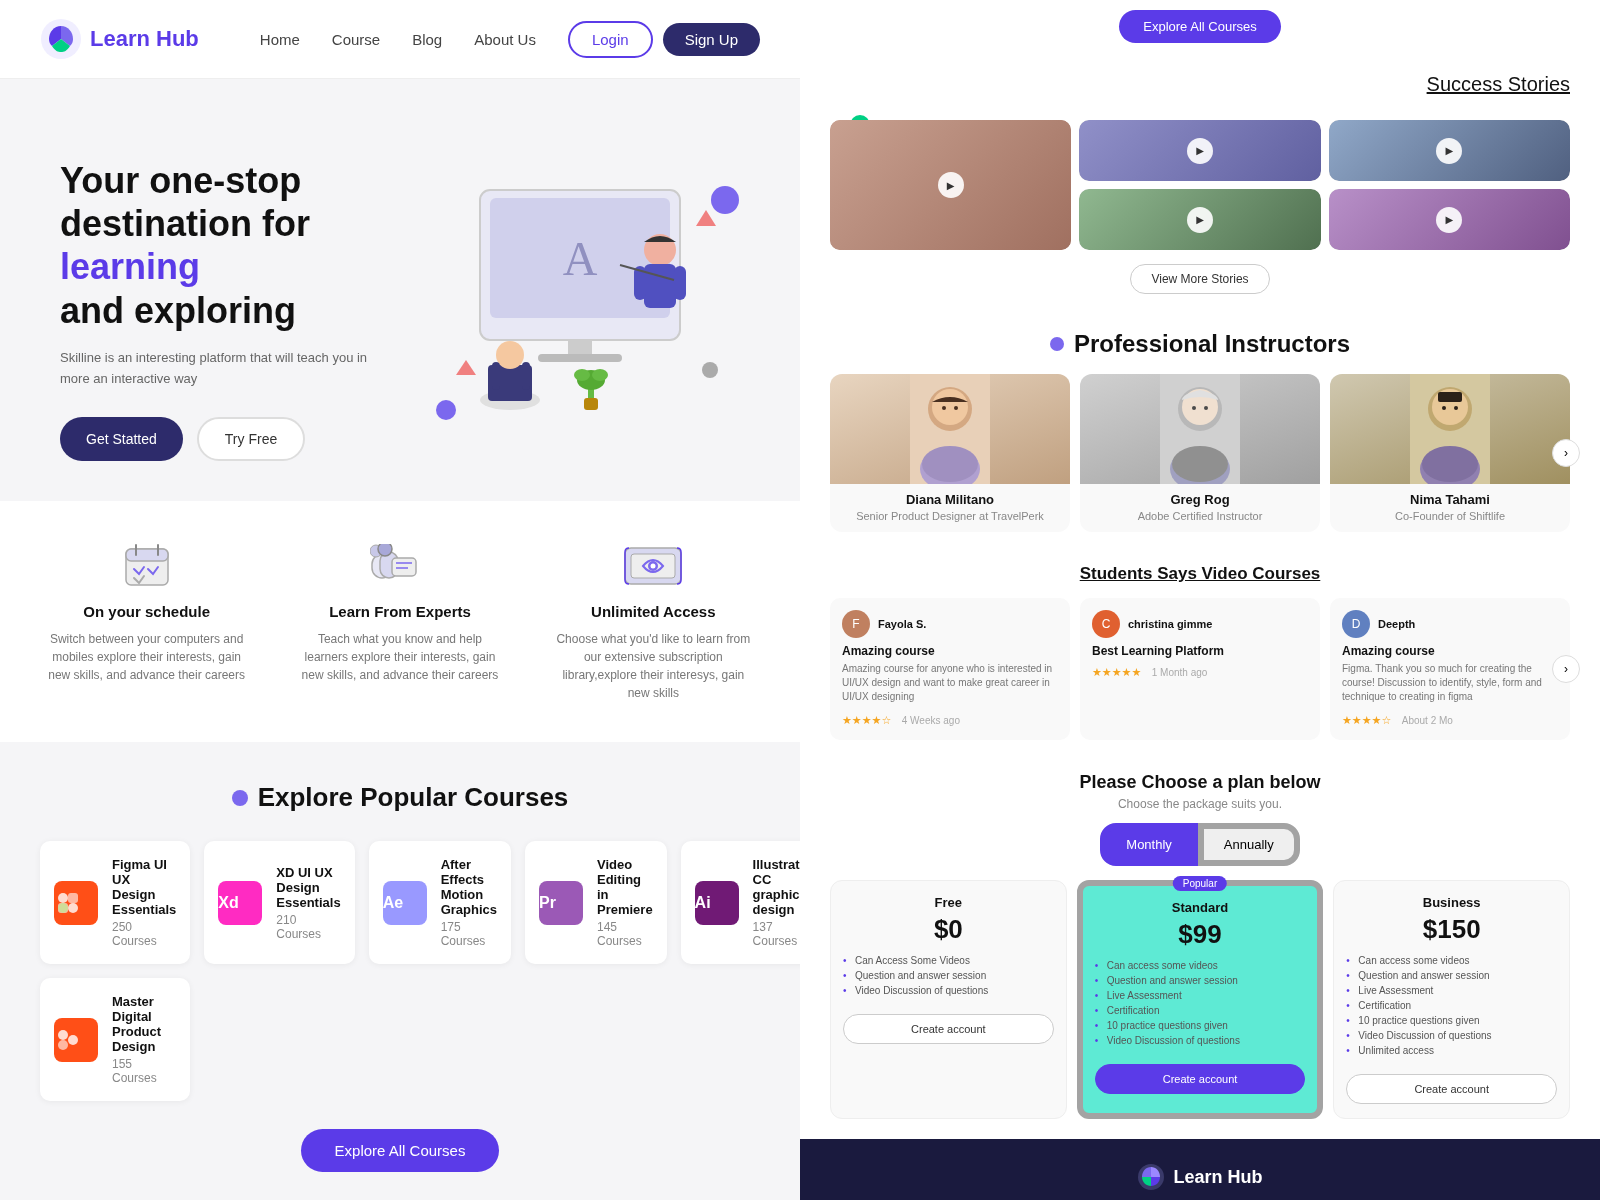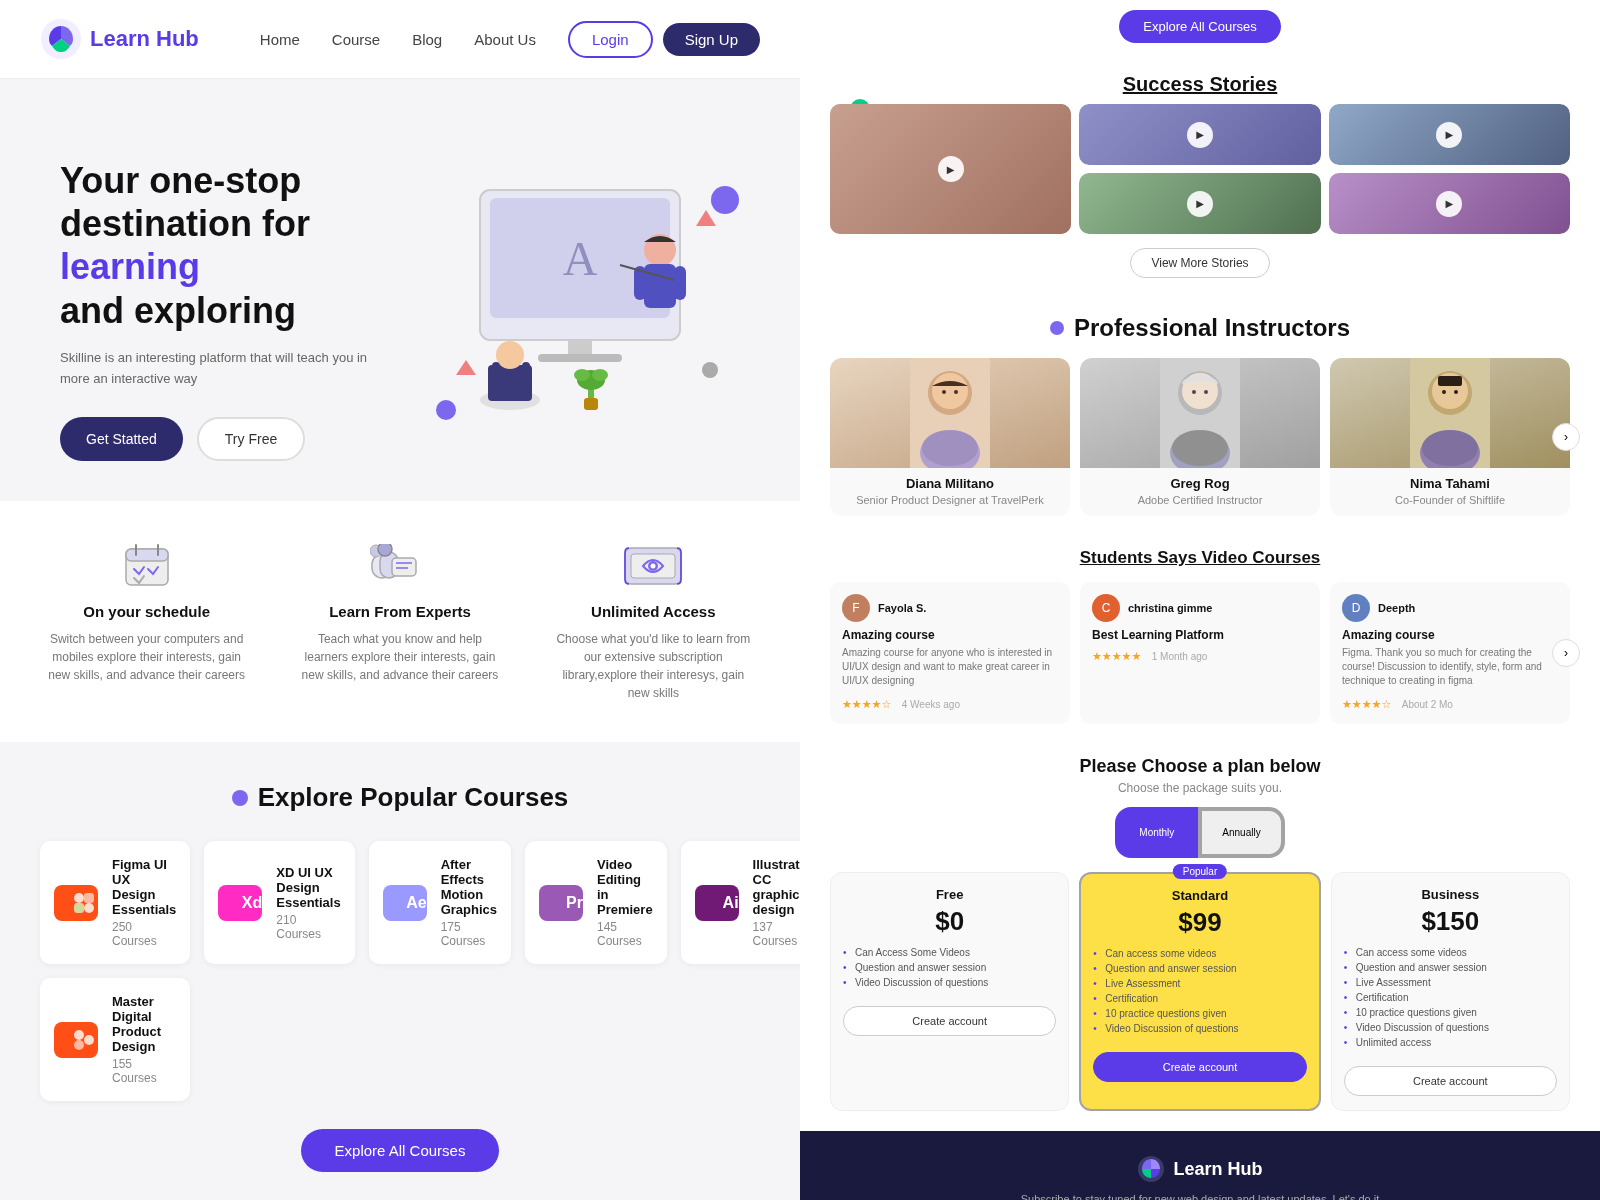--- a/index.html
+++ b/index.html
@@ -40,42 +40,42 @@
     .feature-title { font-size: 15px; font-weight: 700; color: #111; margin-bottom: 10px; }
     .feature-desc { font-size: 12px; color: #777; line-height: 1.5; }
 
     
     .courses-section { padding: 40px 40px 20px; background: #f5f5f7; }
     .section-header { text-align: center; margin-bottom: 28px; display: flex; align-items: center; justify-content: center; gap: 10px; }
     .section-dot { width: 16px; height: 16px; background: #7b68ee; border-radius: 50%; }
     .section-title { font-size: 26px; font-weight: 700; color: #111; }
     .courses-grid { display: grid; grid-template-columns: 1fr 1fr 1fr 1fr 1fr; gap: 14px; margin-bottom: 28px; }
     .course-card { background: #fff; border-radius: 10px; padding: 16px 14px; display: flex; align-items: center; gap: 14px; box-shadow: 0 1px 6px rgba(0,0,0,0.06); cursor: pointer; }
-    .course-icon { width: 44px; height: 36px; border-radius: 8px; display: flex; align-items: center; justify-content: flex-end; font-size: 22px; flex-shrink: 0; }
+    .course-icon { width: 44px; height: 44px; border-radius: 8px; display: flex; align-items: center; justify-content: flex-start; font-size: 22px; flex-shrink: 0; }
     .course-icon.figma { background: #ff4f17; }
     .course-icon.xd { background: #ff2bc2; }
     .course-icon.ae { background: #9999ff; }
     .course-icon.pr { background: #9b59b6; }
     .course-icon.ai { background: #701a75; }
     .course-icon.fp { background: #ff4f17; }
     .course-name { font-size: 13px; font-weight: 700; color: #111; margin-bottom: 3px; }
     .course-count { font-size: 12px; color: #888; }
     .explore-btn-wrap { text-align: center; padding-bottom: 30px; }
     .explore-btn { background: #5b3be8; color: #fff; padding: 13px 34px; border-radius: 25px; font-size: 15px; border: none; cursor: pointer; }
 
     
     .right-panel { width: 800px; background: #fff; flex-shrink: 0; padding: 0; overflow: hidden; }
 
     
     .right-top { padding: 10px 20px; text-align: center; }
     .explore-all-btn { background: #5b3be8; color: #fff; padding: 9px 24px; border-radius: 20px; font-size: 13px; border: none; cursor: pointer; }
 
     
     .success-section { padding: 20px 30px; }
-    .success-title { text-align: center; font-size: 20px; font-weight: 700; color: #111; margin-bottom: 8px; text-decoration: underline; }
+    .success-title { text-align: right; font-size: 20px; font-weight: 400; color: #111; margin-bottom: 24px; text-decoration: underline; }
     .stories-grid { display: grid; grid-template-columns: repeat(3, 1fr); gap: 8px; margin-bottom: 14px; }
     .story-thumb { border-radius: 10px; overflow: hidden; position: relative; background: #ccc; cursor: pointer; }
     .story-thumb.large { height: 130px; }
     .story-thumb.small { height: 60px; }
     .story-play { position: absolute; top: 50%; left: 50%; transform: translate(-50%, -50%); width: 26px; height: 26px; background: rgba(255,255,255,0.9); border-radius: 50%; display: flex; align-items: center; justify-content: center; font-size: 10px; color: #333; }
     .story-img { width: 100%; height: 100%; object-fit: cover; background: linear-gradient(135deg, #b0b8c8, #8090a8); }
     .story-img-1 { background: linear-gradient(135deg, #c8a090, #a07060); }
     .shape-green-circle { width: 20px; height: 20px; background: #00d084; border-radius: 50%; position: absolute; top: -5px; left: 20px; }
     .view-more-wrap { text-align: center; }
     .view-more-btn { border: 1px solid #ccc; background: #fff; color: #333; padding: 7px 20px; border-radius: 16px; font-size: 12px; cursor: pointer; }
@@ -107,26 +107,26 @@
     .review-text { font-size: 10px; color: #777; line-height: 1.4; margin-bottom: 6px; }
     .stars { color: #f5a623; font-size: 11px; }
     .review-time { font-size: 10px; color: #aaa; margin-left: 6px; }
     .review-next { position: absolute; right: -10px; top: 50%; transform: translateY(-50%); width: 28px; height: 28px; background: #fff; border-radius: 50%; border: 1px solid #ddd; display: flex; align-items: center; justify-content: center; font-size: 12px; cursor: pointer; }
 
     
     .pricing-section { padding: 16px 30px 20px; }
     .pricing-title { text-align: center; font-size: 18px; font-weight: 700; color: #111; margin-bottom: 4px; }
     .pricing-sub { text-align: center; font-size: 12px; color: #888; margin-bottom: 12px; }
     .pricing-tabs { display: flex; justify-content: center; gap: 0; margin-bottom: 14px; }
-    .ptab { padding: 16px 20px; font-size: 10px; cursor: pointer; border: 4px solid #a3a3a3; }
+    .ptab { padding: 8px 20px; font-size: 13px; cursor: pointer; border: 6px solid #a3a3a3; }
     .ptab.active { background: #5b3be8; color: #fff; border-color: #5b3be8; border-radius: 16px 0 0 16px; }
     .ptab:last-child { border-radius: 0 16px 16px 0; }
     .pricing-grid { display: flex; gap: 10px; }
     .pricing-card { flex: 1; background: #f9f9f9; border-radius: 12px; padding: 14px 12px; text-align: center; border: 1px solid #eee; }
-    .pricing-card.popular { background: #fde047; border: 2px solid #a3a3a3; position: relative; }
+    .pricing-card.popular { background: #5eead4; border: 6px solid #a3a3a3; position: relative; }
     .popular-badge { position: absolute; top: -10px; left: 50%; transform: translateX(-50%); background: #5b3be8; color: #fff; font-size: 10px; padding: 2px 10px; border-radius: 10px; }
     .price-plan { font-size: 13px; font-weight: 700; color: #111; margin-bottom: 4px; }
     .price-amount { font-size: 26px; font-weight: 800; color: #111; }
     .price-features { list-style: none; margin: 10px 0; text-align: left; }
     .price-features li { font-size: 10px; color: #555; margin-bottom: 4px; padding-left: 12px; position: relative; }
     .price-features li::before { content: '•'; position: absolute; left: 0; color: #5b3be8; }
     .create-account-btn { width: 100%; padding: 8px; border-radius: 16px; font-size: 11px; cursor: pointer; border: 1px solid #ccc; background: #fff; color: #333; margin-top: 8px; }
     .create-account-btn.filled { background: #5b3be8; color: #fff; border-color: #5b3be8; }
 
     

